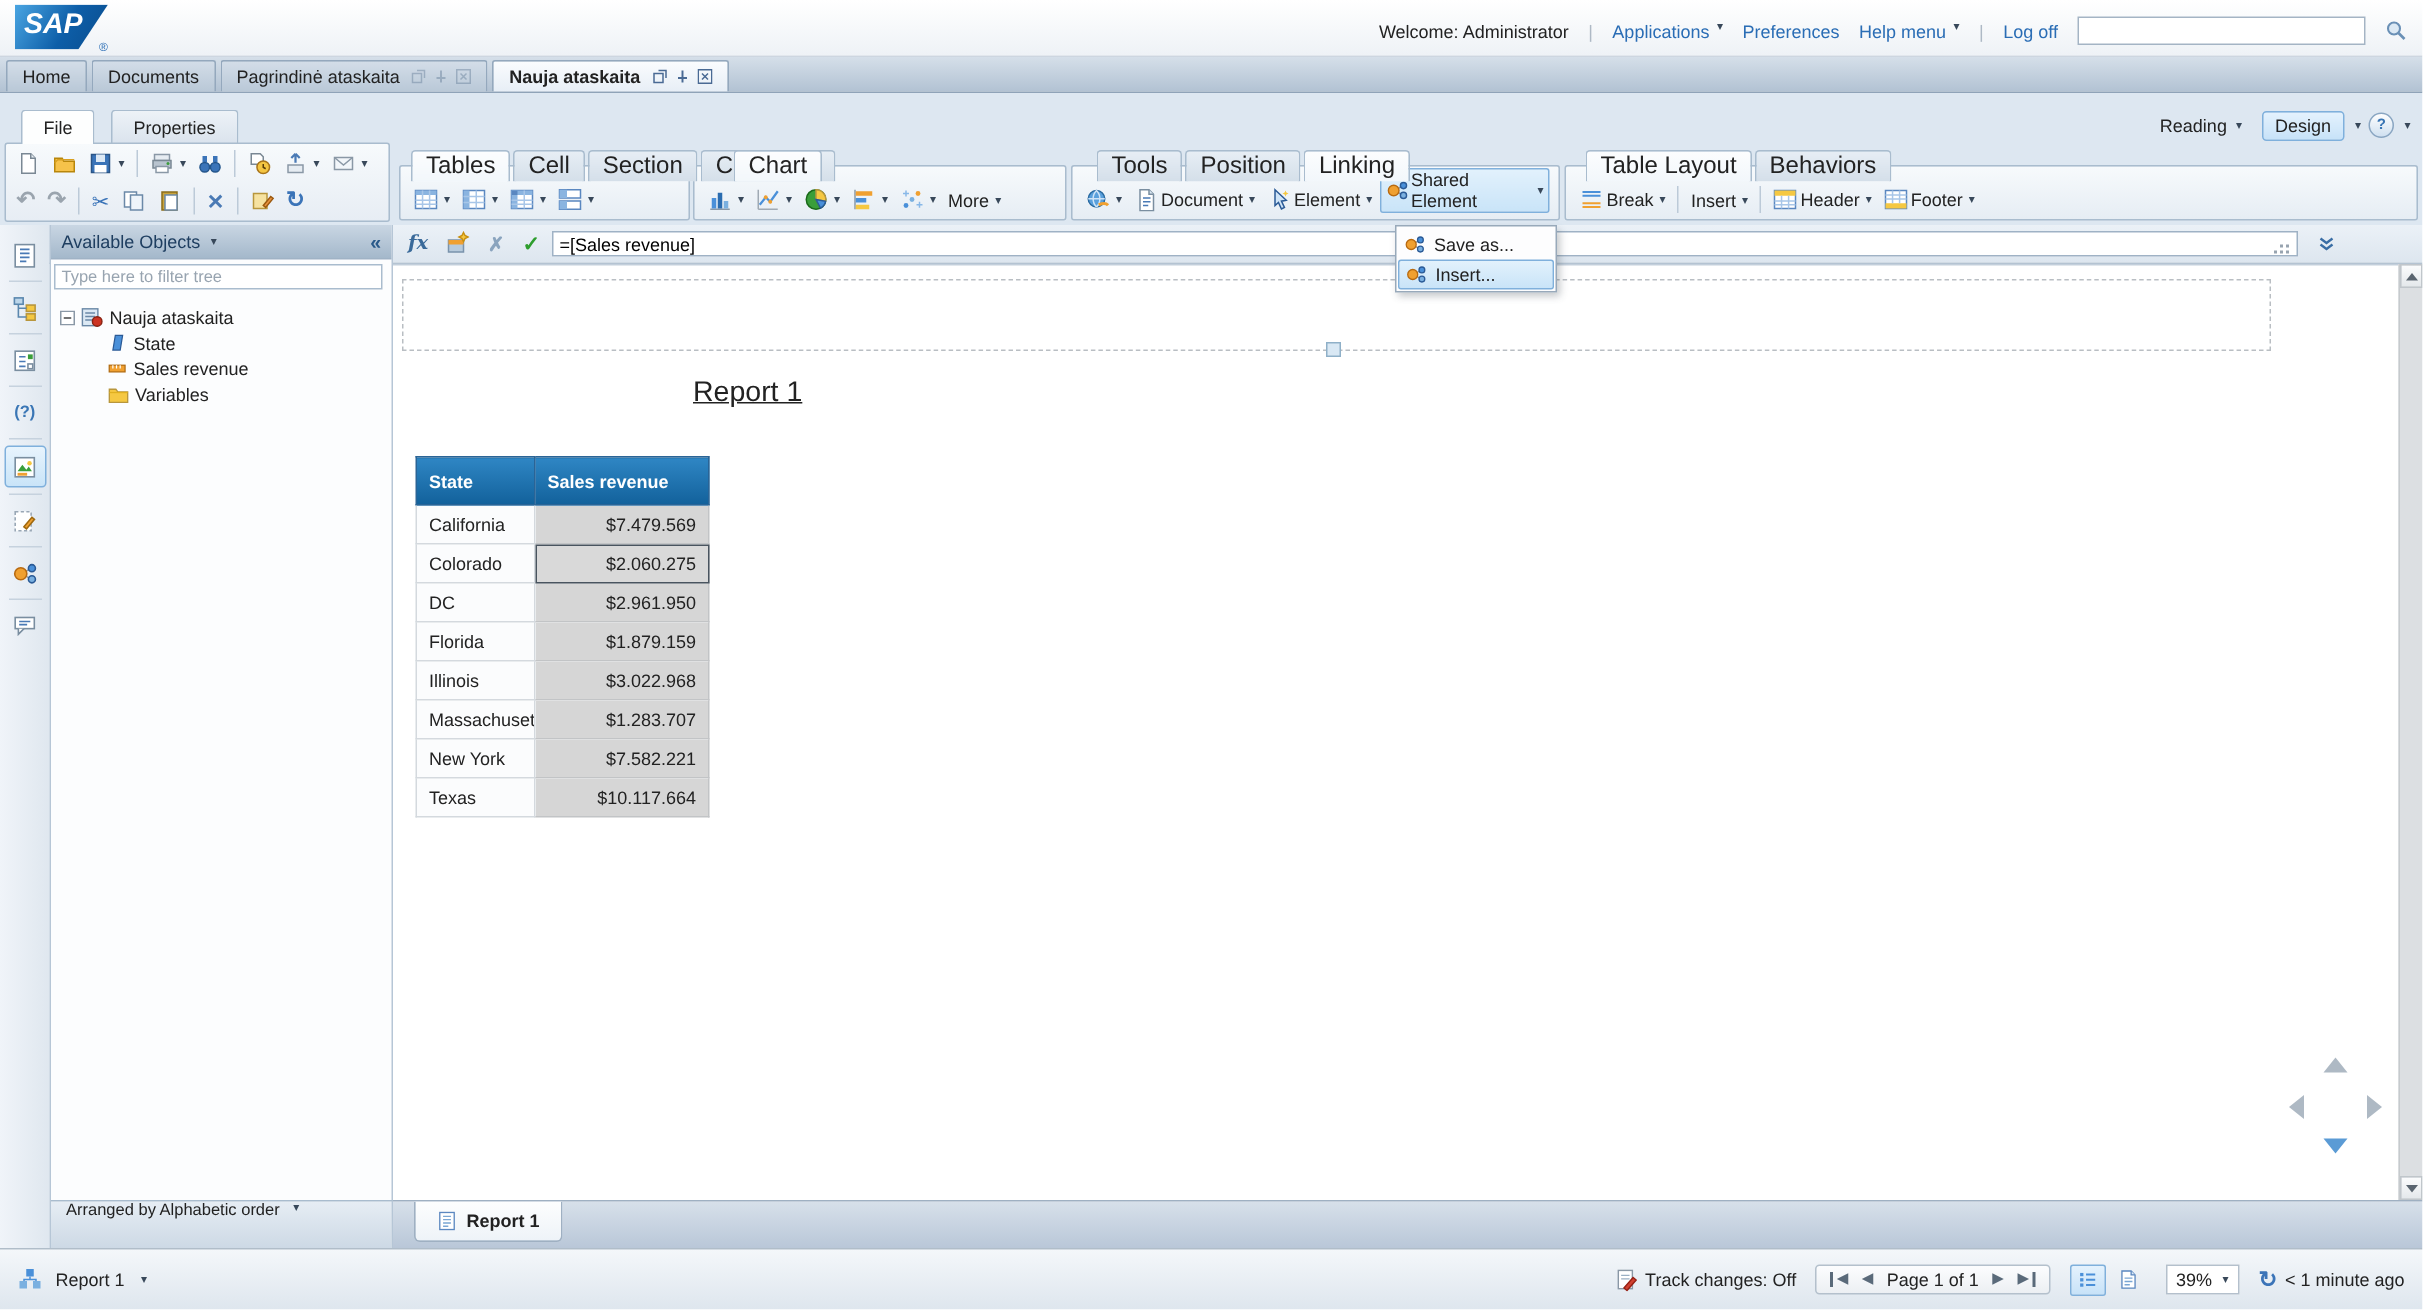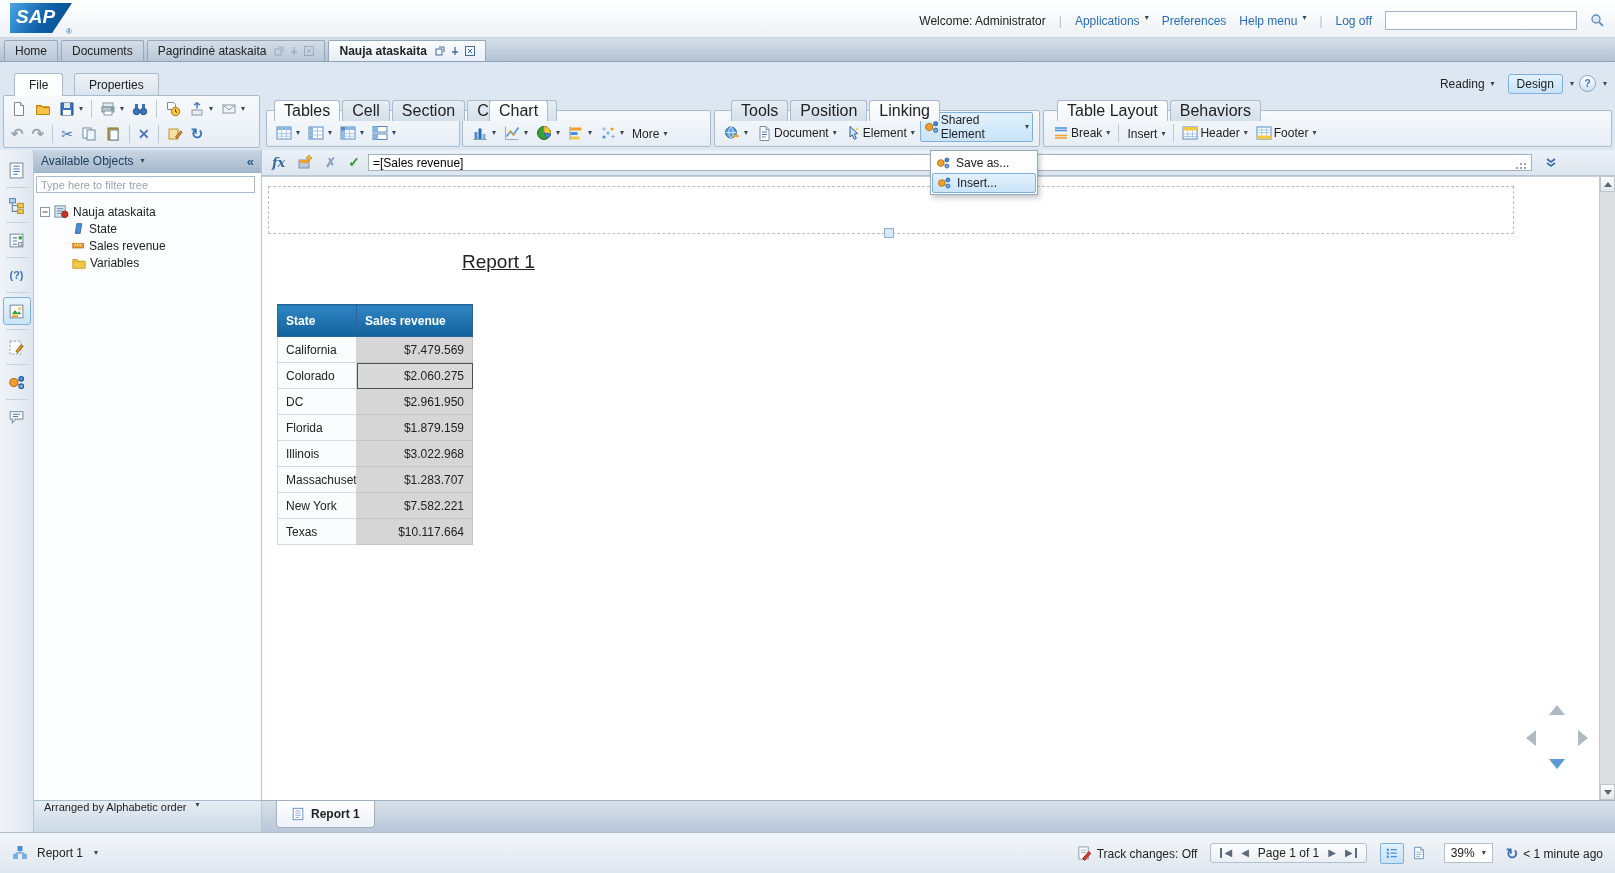--- a/index.html
+++ b/index.html
@@ -115,21 +115,21 @@
   .sleft,.sright{display:flex;align-items:center}
   .sleft{gap:9px}
   .sright{gap:13px}
   .pgroup{display:flex;align-items:center;gap:9px;border:1px solid #b4c0cc;border-radius:3px;background:linear-gradient(#fcfdfe,#eceff3);padding:2px 9px}
   .arr{color:#5a6a7a;font-size:10px}
   .first{border-left:2px solid #5a6a7a;padding-left:2px}
   .last{border-right:2px solid #5a6a7a;padding-right:2px}
   .viewbtn{width:22px;height:19px;border:1px solid transparent;border-radius:2px;display:flex;align-items:center;justify-content:center}
   .viewbtn.sel{background:linear-gradient(#e4f2fd,#c7e2f8);border-color:#7fb0dc}
   .zoombox{display:flex;align-items:center;gap:5px;border:1px solid #b4c0cc;background:#fff;padding:1px 6px;height:16px}
-  .tc{display:flex;align-items:flex-end;gap:5px}
+  .tc{display:flex;align-items:center;gap:5px}
 </style>
 </head>
 <body>
 
 <div class="page">
 
   <div class="abs hdr">
     <div class="abs sap"><span>SAP</span></div>
     <div class="abs reg">®</div>
     <div class="abs hdr-items">

